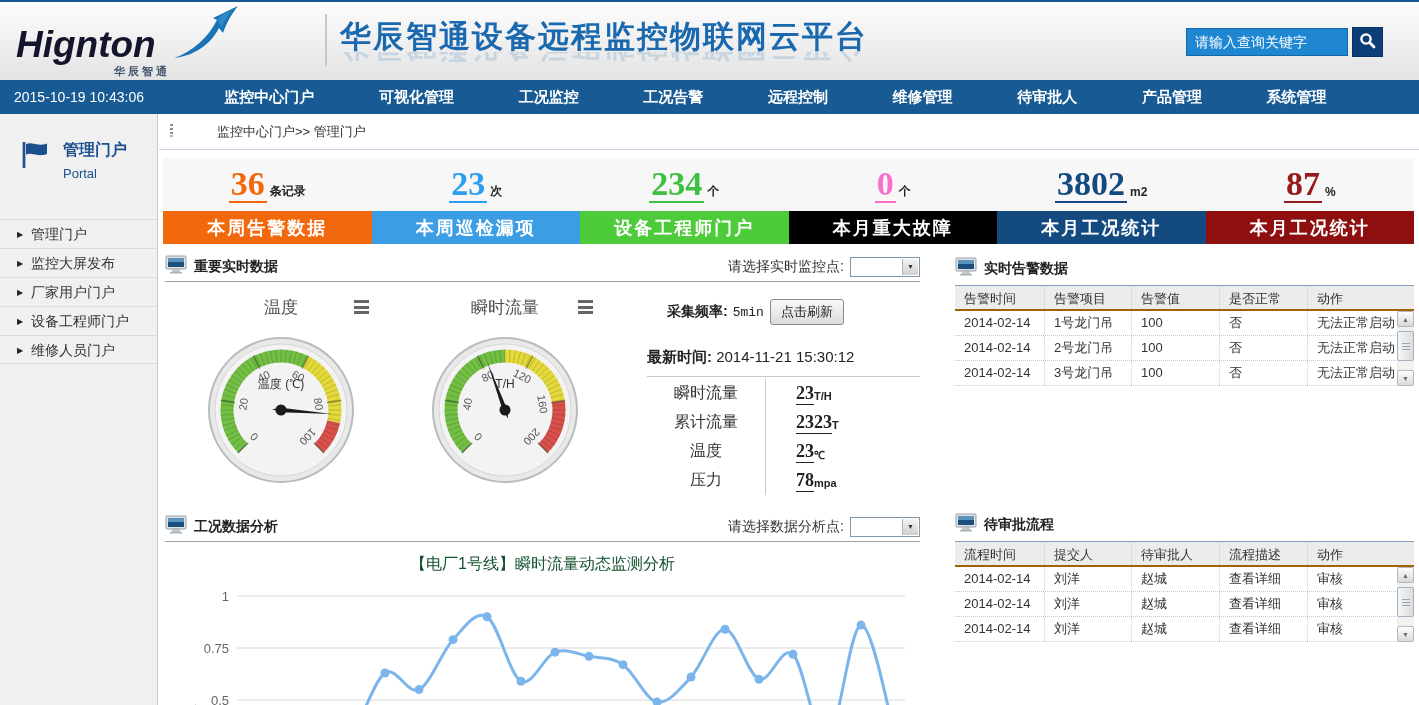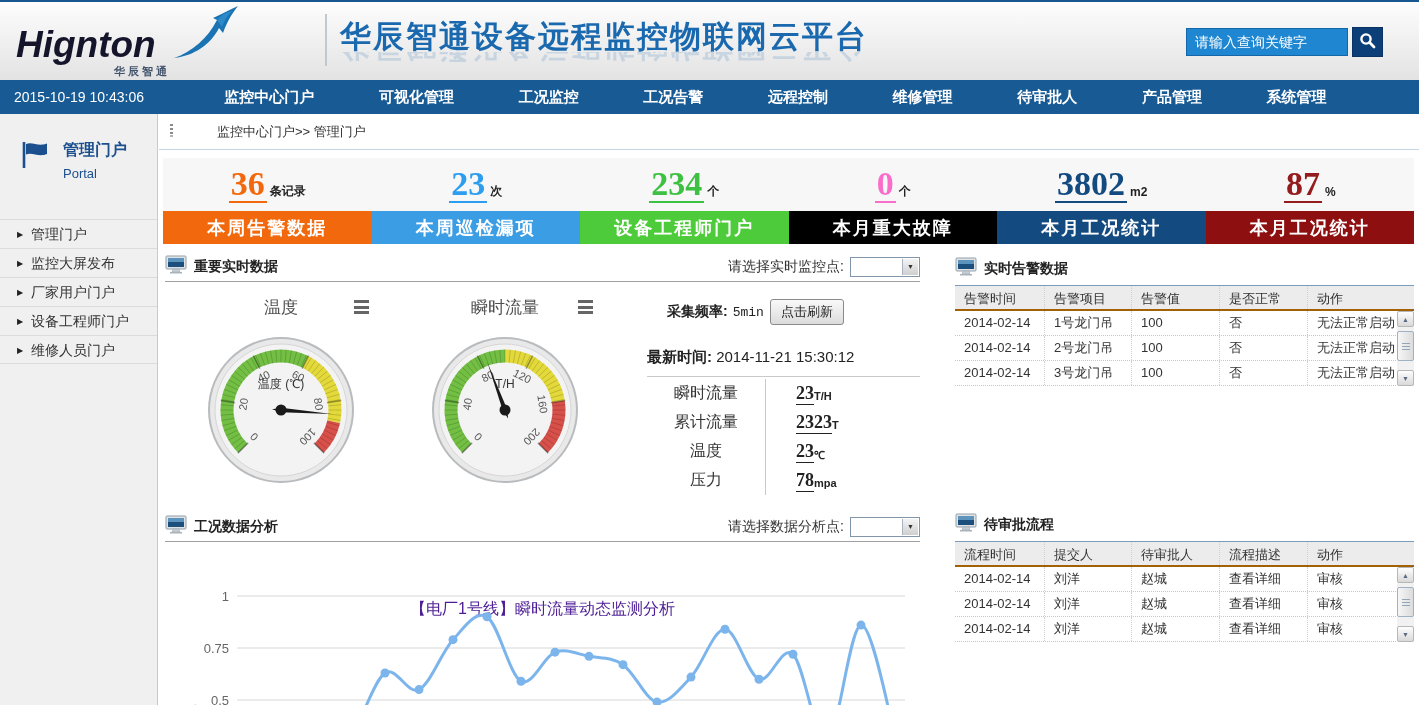--- a/index.html
+++ b/index.html
@@ -95,21 +95,21 @@
   .ginfo hr { border:0; border-top:1px solid #c9c9c9; margin:9px 0 2px; }
   .metric-row { display:flex; height:29px; align-items:center; }
   .metric-label { width:118px; text-align:center; font-size:16px; color:#333; }
   .metric-val-wrap { border-left:1px solid #c9c9c9; height:29px; display:flex; align-items:center;
     padding-left:30px; flex:1; }
   .metric-val { font-family:"Liberation Serif", serif; font-size:18px; font-weight:bold;
     color:#222; border-bottom:1px solid #222; }
   .metric-unit { font-size:11px; font-weight:bold; color:#222; margin-top:5px; }
   
   .sec2 { position:absolute; left:0; top:260px; width:100%; }
-  .chart-title { position:absolute; top:301px; width:100%; text-align:center; font-size:16px; color:#4c1d95;margin-top:45px; }
+  .chart-title { position:absolute; top:301px; width:100%; text-align:center; font-size:16px; color:#14532d; }
   #line-chart { position:absolute; left:0; top:322px; }
   
   .rc-h1 { position:absolute; top:2px; left:0; right:0; }
   .rc-h2 { position:absolute; top:258px; left:0; right:0; }
   .dtable { position:absolute; left:0; width:459px; font-size:13px; color:#333; }
   .t1 { top:32px; } .t2 { top:288px; }
   .dt-head { display:flex; height:26px; line-height:25px; background:#ececec;
     border-top:1px solid #7b9cbd; border-bottom:2px solid #a16207; }
   .dt-row { display:flex; height:25px; line-height:24px; border-bottom:1px dotted #c6c6c6; background:#fff; }
   .dt-cell { padding-left:9px; border-right:1px dotted #cfcfcf; overflow:hidden; white-space:nowrap; }

